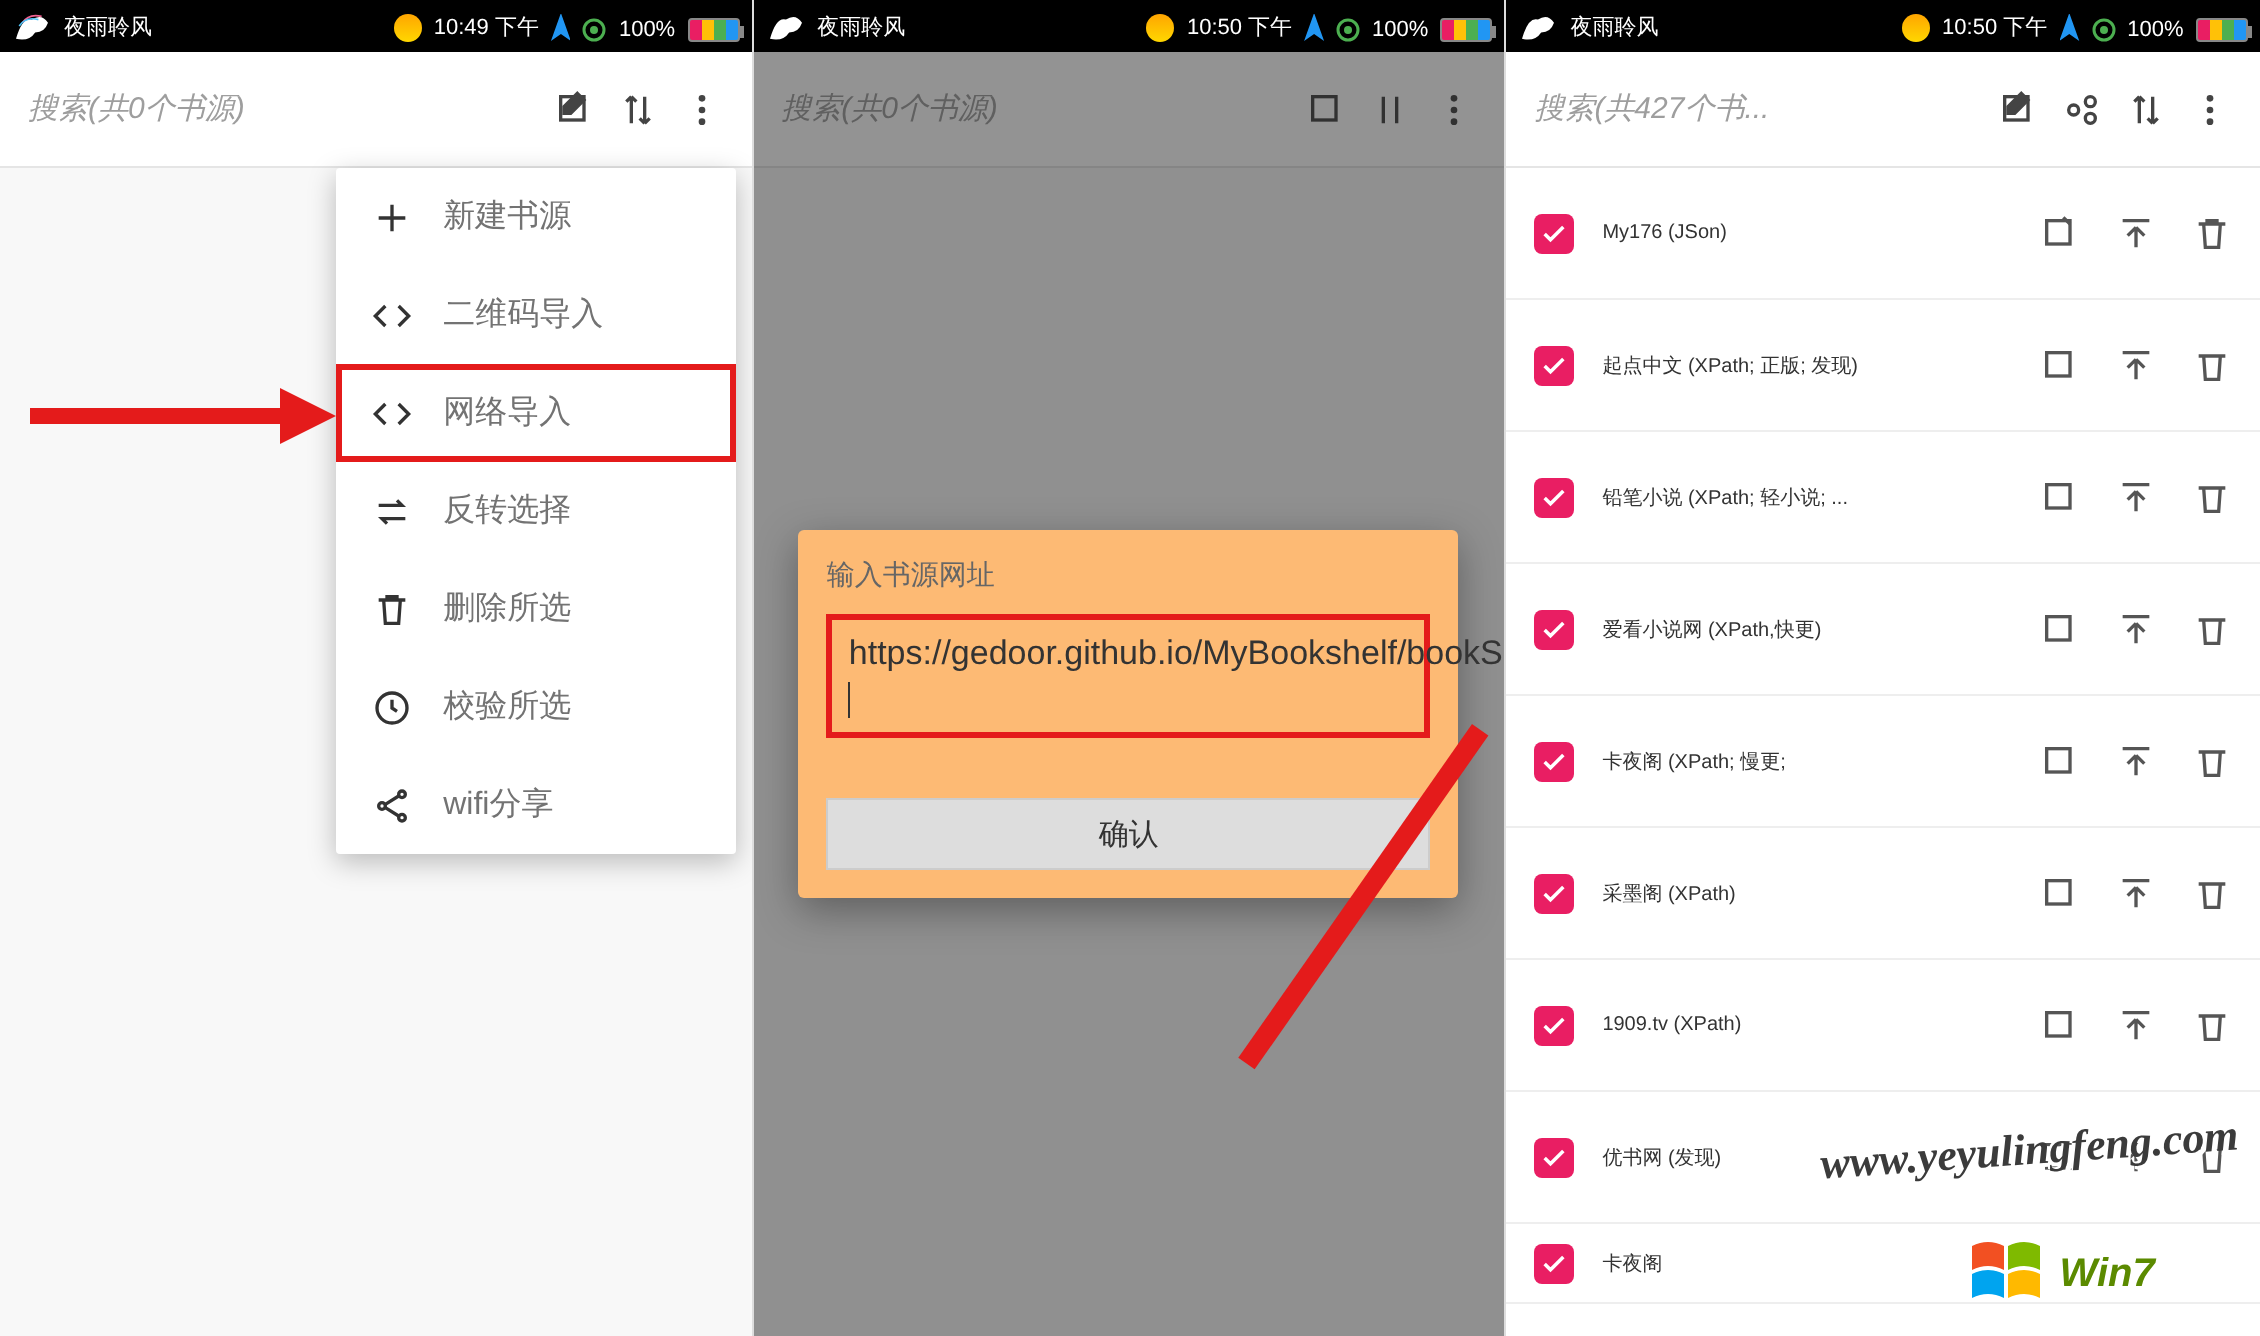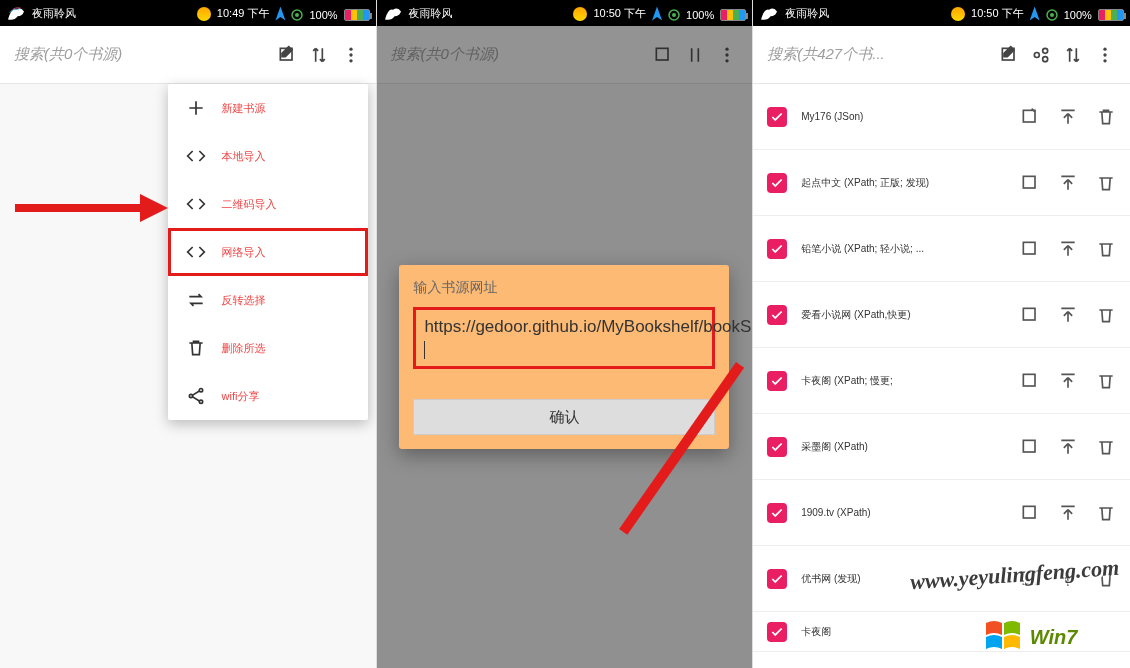--- a/index.html
+++ b/index.html
@@ -19,21 +19,21 @@
   .battery::after { content:""; position:absolute; right:-3px; top:3px; width:2px; height:6px; background:#888; }
 
   
   .appbar { height: 58px; background: #fff; display: flex; align-items: center; padding: 0 14px; gap: 10px; border-bottom: 1px solid #e5e5e5; }
   .search-field { flex: 1; color: #9e9e9e; font-size: 15px; white-space: nowrap; overflow: hidden; font-style: italic; }
   .appbar .ico { width: 22px; height: 22px; color: #444; cursor: pointer; display:flex; align-items:center; justify-content:center; }
   .appbar .ico svg { width: 20px; height: 20px; }
 
   
   .dropdown { position: absolute; right: 8px; top: 84px; width: 200px; background: #fff; box-shadow: 0 4px 14px rgba(0,0,0,0.25); border-radius: 2px; z-index: 5; }
-  .dd-item { display: flex; align-items: center; gap: 16px; padding: 14px 18px; font-size: 11px; color: #ef4444; cursor: pointer; }
+  .dd-item { display: flex; align-items: center; gap: 16px; padding: 14px 18px; font-size: 16px; color: #737373; cursor: pointer; }
   .dd-item .mi { width: 20px; height: 20px; display:flex; align-items:center; justify-content:center; }
   .dd-item.highlight { border: 3px solid #e41b1b; padding: 11px 15px; }
 
   
   .arrow { position: absolute; width: 160px; height: 40px; z-index: 6; }
   .arrow.p1 { left: 10px; top: 188px; }
   .arrow.p2 { left: 70px; top: 360px; transform: rotate(-55deg); }
 
   
   .scrim { position:absolute; inset:26px 0 0 0; background: rgba(0,0,0,0.42); }
@@ -114,53 +114,54 @@
             </svg>
           </span>
         <span>新建书源</span>
       </div>
       <div class="dd-item">
         <span class="mi">
             <svg viewBox="0 0 24 24" fill="none" stroke="#333" stroke-width="2">
               <path d="M8 6l-6 6 6 6M16 6l6 6-6 6"></path>
             </svg>
           </span>
-        <span>本地导入</span>
-      </div>
-      <div class="dd-item">
+        <span>二维码导入</span>
+      </div>
+      <div class="dd-item highlight">
         <span class="mi">
             <svg viewBox="0 0 24 24" fill="none" stroke="#333" stroke-width="2">
               <path d="M8 6l-6 6 6 6M16 6l6 6-6 6"></path>
             </svg>
           </span>
-        <span>二维码导入</span>
-      </div>
-      <div class="dd-item highlight">
-        <span class="mi">
-            <svg viewBox="0 0 24 24" fill="none" stroke="#333" stroke-width="2">
-              <path d="M8 6l-6 6 6 6M16 6l6 6-6 6"></path>
-            </svg>
-          </span>
         <span>网络导入</span>
       </div>
       <div class="dd-item">
         <span class="mi">
             <svg viewBox="0 0 24 24" fill="none" stroke="#333" stroke-width="2">
               <path d="M4 8h14l-3-3M20 16H6l3 3"></path>
             </svg>
           </span>
         <span>反转选择</span>
       </div>
       <div class="dd-item">
         <span class="mi">
             <svg viewBox="0 0 24 24" fill="none" stroke="#333" stroke-width="2">
               <path d="M4 6h16M9 6V4h6v2M7 6l1 14h8l1-14"></path>
             </svg>
           </span>
         <span>删除所选</span>
+      </div>
+      <div class="dd-item">
+        <span class="mi">
+            <svg viewBox="0 0 24 24" fill="none" stroke="#333" stroke-width="2">
+              <circle cx="12" cy="12" r="9"></circle>
+              <path d="M12 7v5l3 2"></path>
+            </svg>
+          </span>
+        <span>校验所选</span>
       </div>
       <div class="dd-item">
         <span class="mi">
             <svg viewBox="0 0 24 24" fill="none" stroke="#333" stroke-width="2">
               <circle cx="18" cy="5" r="2"></circle>
               <circle cx="6" cy="12" r="2"></circle>
               <circle cx="18" cy="19" r="2"></circle>
               <path d="M8 11l8-5M8 13l8 5"></path>
             </svg>
           </span>

